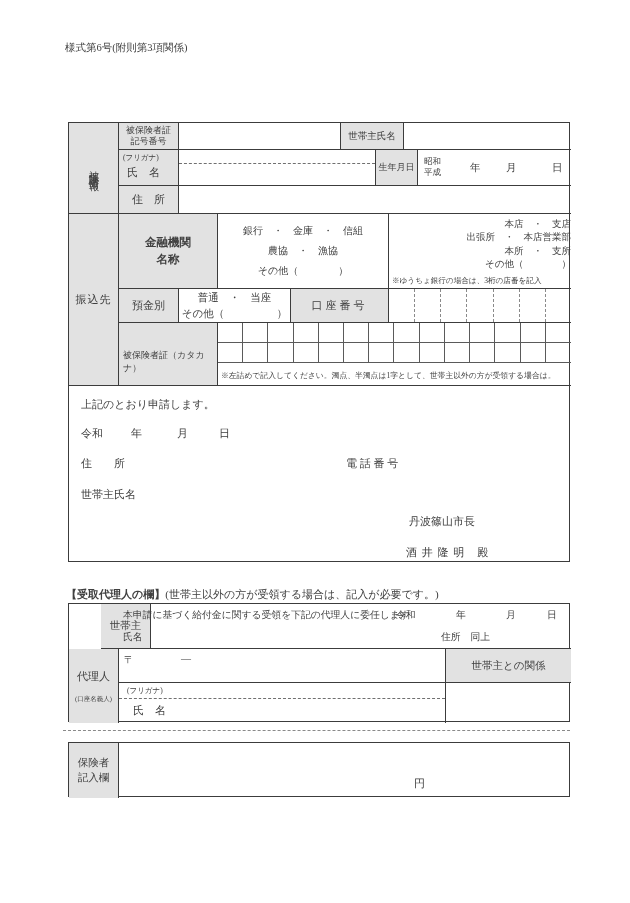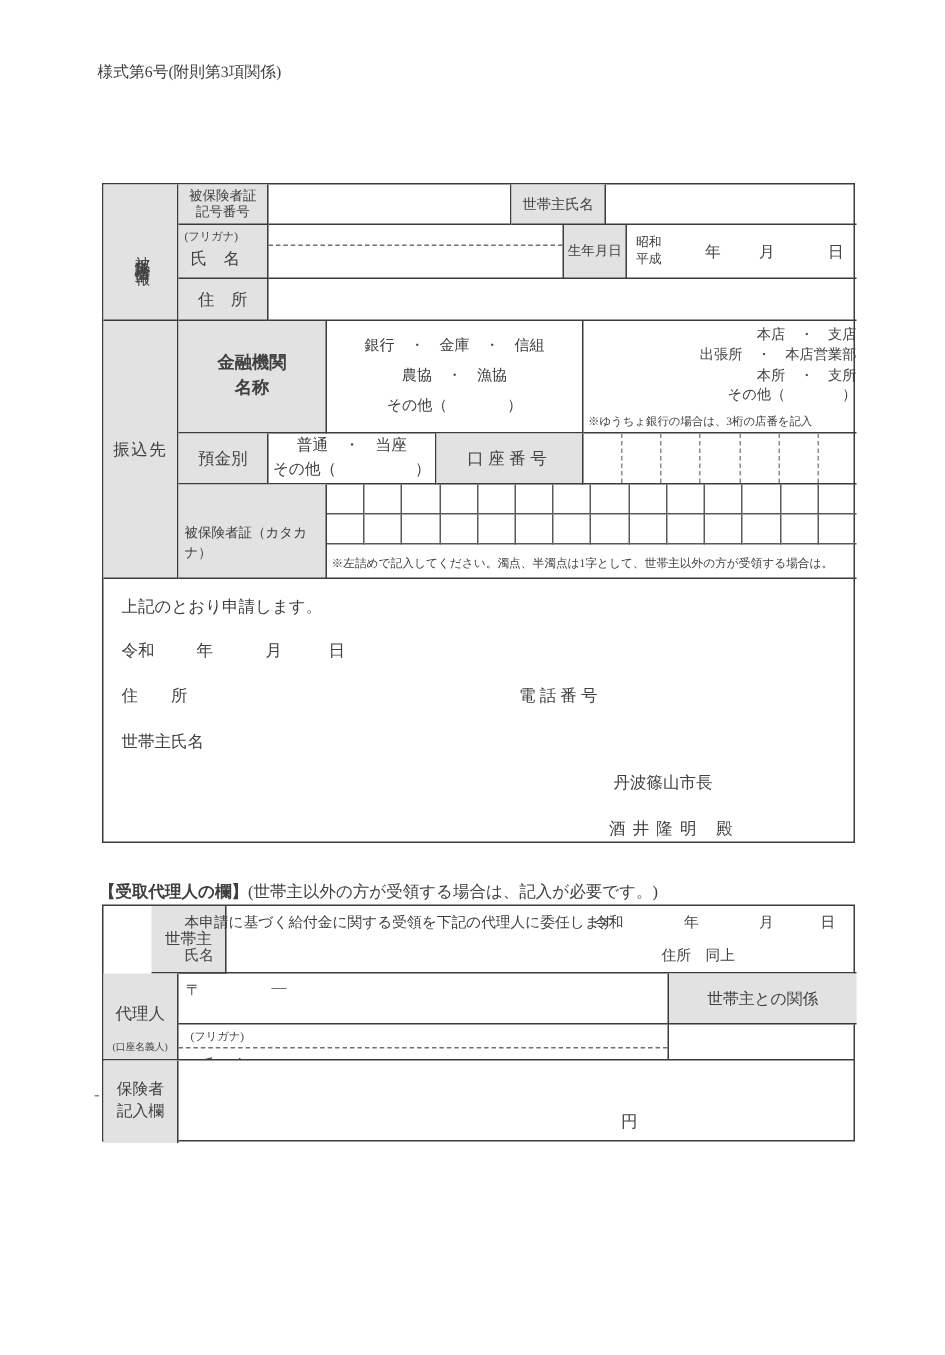--- a/index.html
+++ b/index.html
@@ -202,21 +202,21 @@
     <div class="c br" style="left:50px;top:79px;width:327px;height:40px;">
       <span class="abs" style="left:8px;top:3px;font-size:7.5px;">(フリガナ)</span>
       <div class="dash-line" style="left:0;top:15px;width:100%;"></div>
       <span class="abs" style="left:14px;top:20px;font-size:11px;">氏　名</span>
     </div>
     <div class="c" style="left:377px;top:79px;width:125px;height:40px;"></div>
   </div>
 
   <div class="dashed-divider"></div>
 
-  <div class="tbl" style="left:68px;top:706px;width:502px;height:55px;">
+  <div class="tbl" style="left:68px;top:742px;width:502px;height:55px;">
     <div class="c sh br ctr" style="left:0;top:0;width:50px;height:55px;font-size:10.5px;line-height:1.35;">
       <span><span>保険者</span><br><span>記入欄</span></span>
     </div>
     <div class="c" style="left:50px;top:25px;width:452px;height:30px;font-size:11px;">
       <span class="abs" style="left:295px;top:8px;">円</span>
     </div>
   </div>
 
 </div>
 

